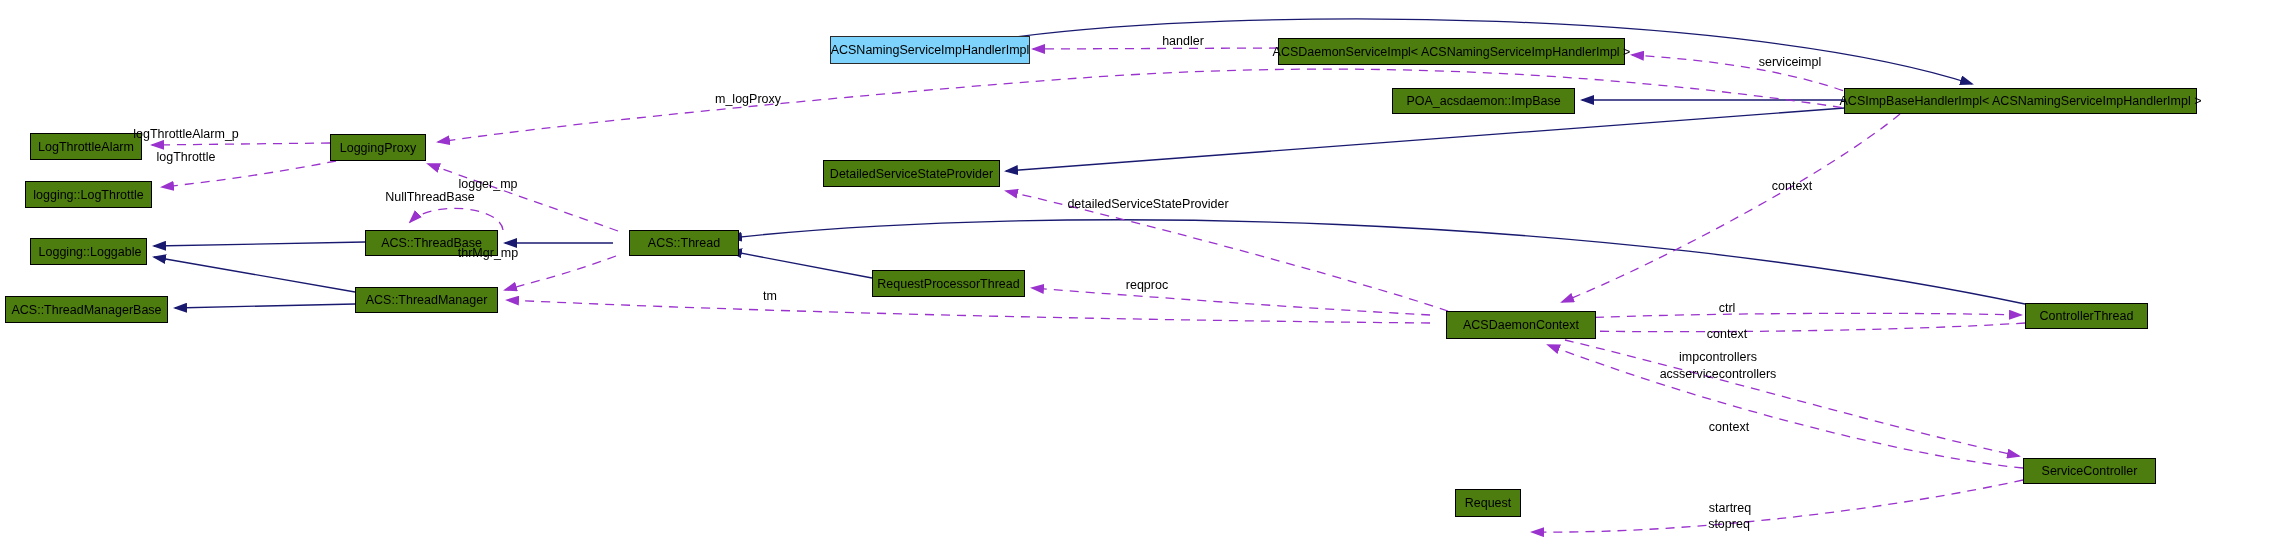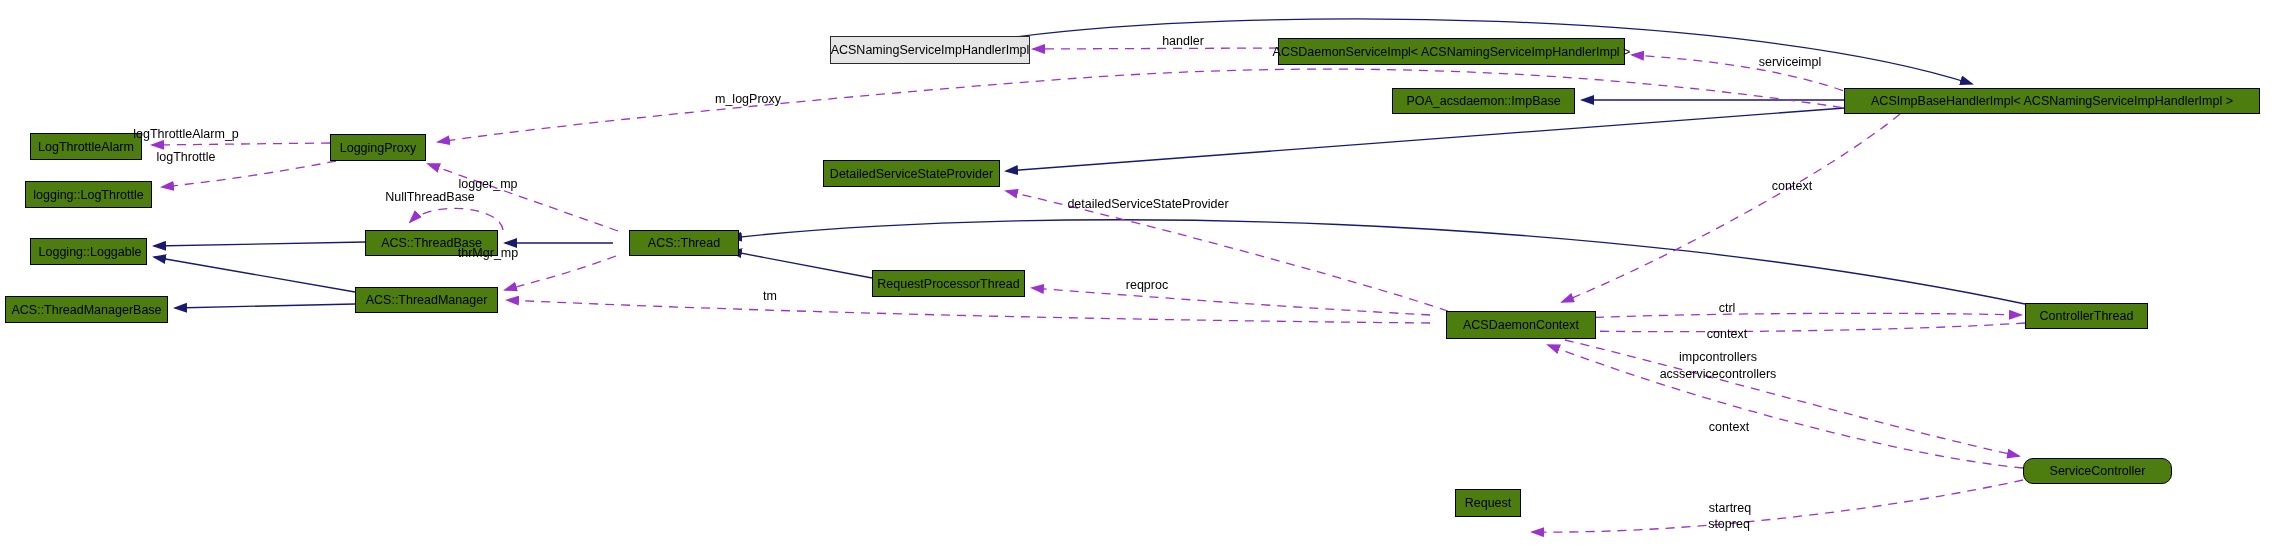--- a/index.html
+++ b/index.html
@@ -19,21 +19,21 @@
     background:#4d7c0f;
     color:#000000;
     font-size:12.5px;
     display:flex;
     align-items:center;
     justify-content:center;
     white-space:nowrap;
     padding:0 4px;
   }
   .node.subject{
-    background:#e5e5e5;
+    background:#7dd3fc;
     border:1px solid #2b2b2b;
   }
   .edge-label{
     position:absolute;
     transform:translate(-50%,-50%);
     font-size:12.5px;
     color:#000000;
     white-space:nowrap;
     pointer-events:none;
   }
@@ -86,26 +86,26 @@
   <div class="node" style="left:25px;top:181px;width:127px;height:27px;">logging::LogThrottle</div>
   <div class="node" style="left:30px;top:238px;width:117px;height:27px;padding-left:7px;">Logging::Loggable</div>
   <div class="node" style="left:5px;top:296px;width:163px;height:27px;">ACS::ThreadManagerBase</div>
   <div class="node" style="left:330px;top:134px;width:96px;height:27px;">LoggingProxy</div>
   <div class="node" style="left:365px;top:230px;width:133px;height:26px;">ACS::ThreadBase</div>
   <div class="node" style="left:629px;top:230px;width:110px;height:26px;">ACS::Thread</div>
   <div class="node" style="left:355px;top:287px;width:143px;height:26px;">ACS::ThreadManager</div>
   <div class="node subject" style="left:830px;top:36px;width:200px;height:28px;">ACSNamingServiceImpHandlerImpl</div>
   <div class="node" style="left:1278px;top:38px;width:347px;height:27px;">ACSDaemonServiceImpl&lt; ACSNamingServiceImpHandlerImpl &gt;</div>
   <div class="node" style="left:1392px;top:88px;width:183px;height:26px;">POA_acsdaemon::ImpBase</div>
-  <div class="node" style="left:1844px;top:88px;width:416px;height:26px;">ACSImpBaseHandlerImpl&lt; ACSNamingServiceImpHandlerImpl &gt;</div>
+  <div class="node" style="left:1844px;top:88px;width:353px;height:26px;">ACSImpBaseHandlerImpl&lt; ACSNamingServiceImpHandlerImpl &gt;</div>
   <div class="node" style="left:823px;top:160px;width:177px;height:27px;">DetailedServiceStateProvider</div>
   <div class="node" style="left:872px;top:270px;width:153px;height:27px;">RequestProcessorThread</div>
   <div class="node" style="left:1430px;top:311px;width:150px;height:28px;margin-left:16px;">ACSDaemonContext</div>
   <div class="node" style="left:2025px;top:303px;width:123px;height:26px;">ControllerThread</div>
-  <div class="node" style="left:2023px;top:458px;width:149px;height:26px;border-radius:10px;">ServiceController</div>
+  <div class="node" style="left:2023px;top:458px;width:133px;height:26px;">ServiceController</div>
   <div class="node" style="left:1455px;top:489px;width:66px;height:28px;">Request</div>
 
   <div class="edge-label" style="left:1183px;top:41px;">handler</div>
   <div class="edge-label" style="left:1790px;top:62px;">serviceimpl</div>
   <div class="edge-label" style="left:748px;top:99px;">m_logProxy</div>
   <div class="edge-label" style="left:1792px;top:186px;">context</div>
   <div class="edge-label" style="left:186px;top:134px;">logThrottleAlarm_p</div>
   <div class="edge-label" style="left:186px;top:157px;">logThrottle</div>
   <div class="edge-label" style="left:488px;top:184px;">logger_mp</div>
   <div class="edge-label" style="left:430px;top:197px;">NullThreadBase</div>

